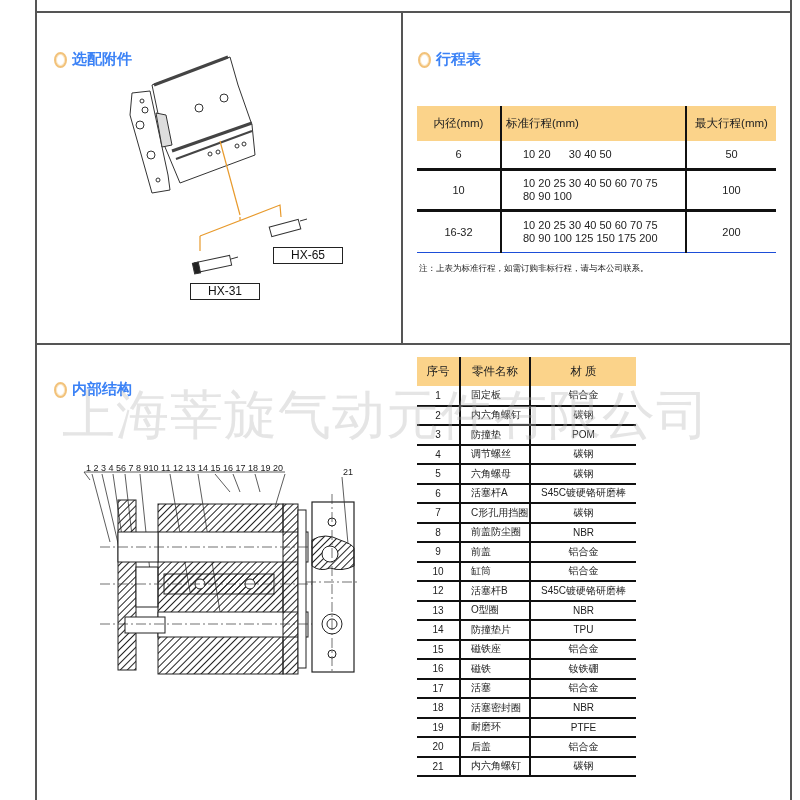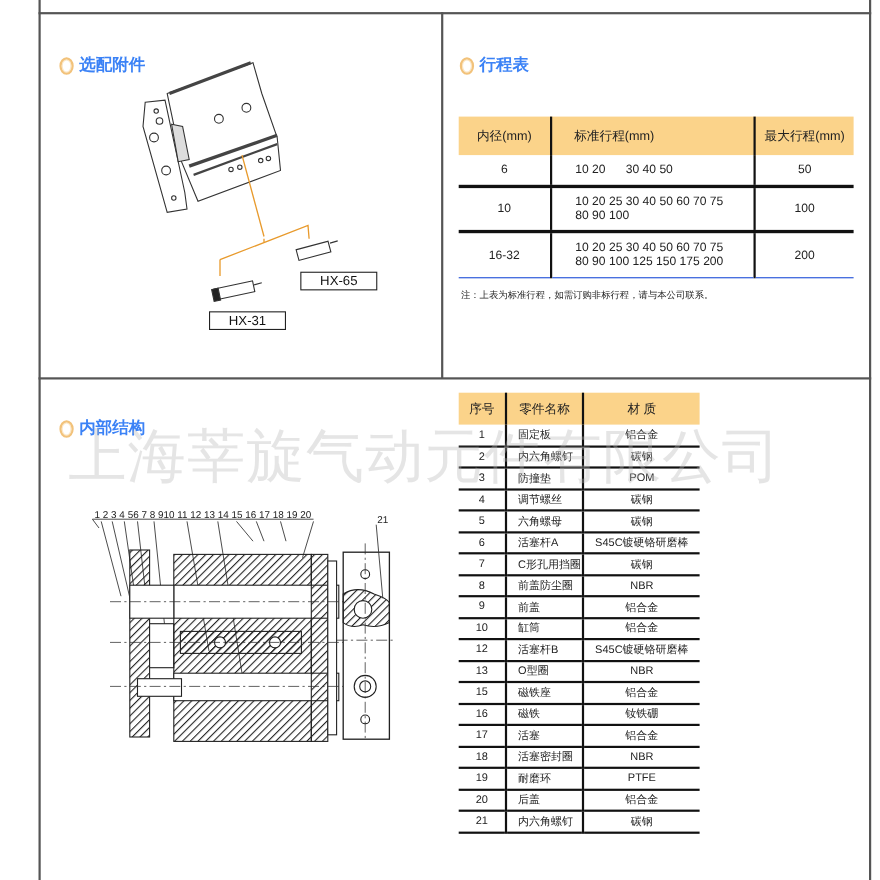--- a/index.html
+++ b/index.html
@@ -96,21 +96,21 @@
 
 <table class="tbl stroke-tbl" style="left:417px;top:106px;width:359px;">
   <colgroup>
       <col style="width:84px">
       <col style="width:185px">
       <col style="width:90px">
     </colgroup>
   <thead>
     <tr>
       <th>内径(mm)</th>
-      <th style="text-align:left;padding-left:20px;">标准行程(mm)</th>
+      <th style="text-align:left;padding-left:4px;">标准行程(mm)</th>
       <th>最大行程(mm)</th>
     </tr>
   </thead>
   <tbody>
     <tr style="height:28px;">
       <td class="c">6</td>
       <td class="l"><span style="white-space:pre;">10 20      30 40 50</span></td>
       <td class="c">50</td>
     </tr>
     <tr style="height:41px;">
@@ -269,20 +269,25 @@
         <td>12</td>
         <td class="name">活塞杆B</td>
         <td>S45C镀硬铬研磨棒</td>
       </tr>
       <tr>
         <td>13</td>
         <td class="name">O型圈</td>
         <td>NBR</td>
       </tr>
       <tr>
+        <td>14</td>
+        <td class="name">防撞垫片</td>
+        <td>TPU</td>
+      </tr>
+      <tr>
         <td>15</td>
         <td class="name">磁铁座</td>
         <td>铝合金</td>
       </tr>
       <tr>
         <td>16</td>
         <td class="name">磁铁</td>
         <td>钕铁硼</td>
       </tr>
       <tr>

